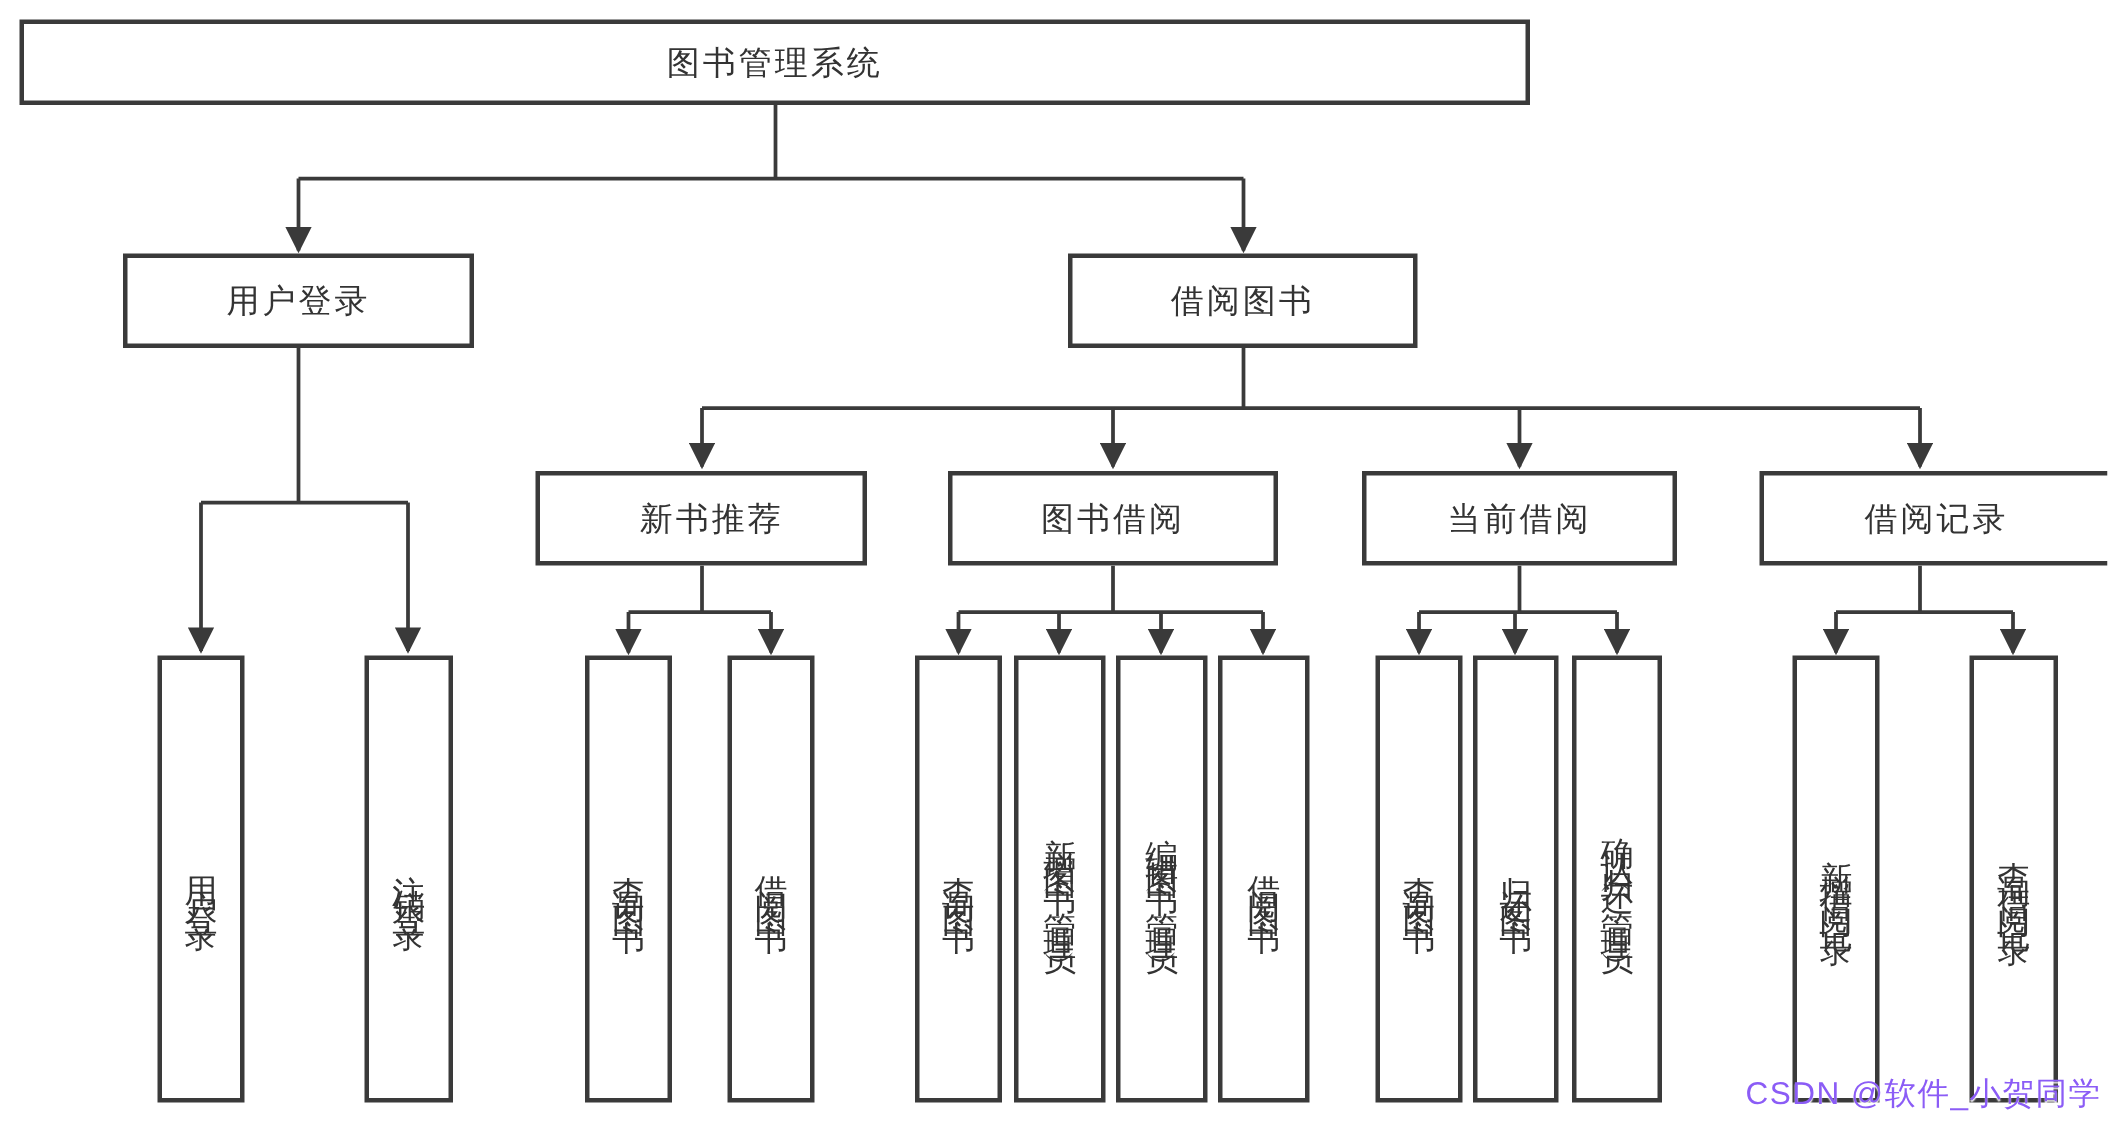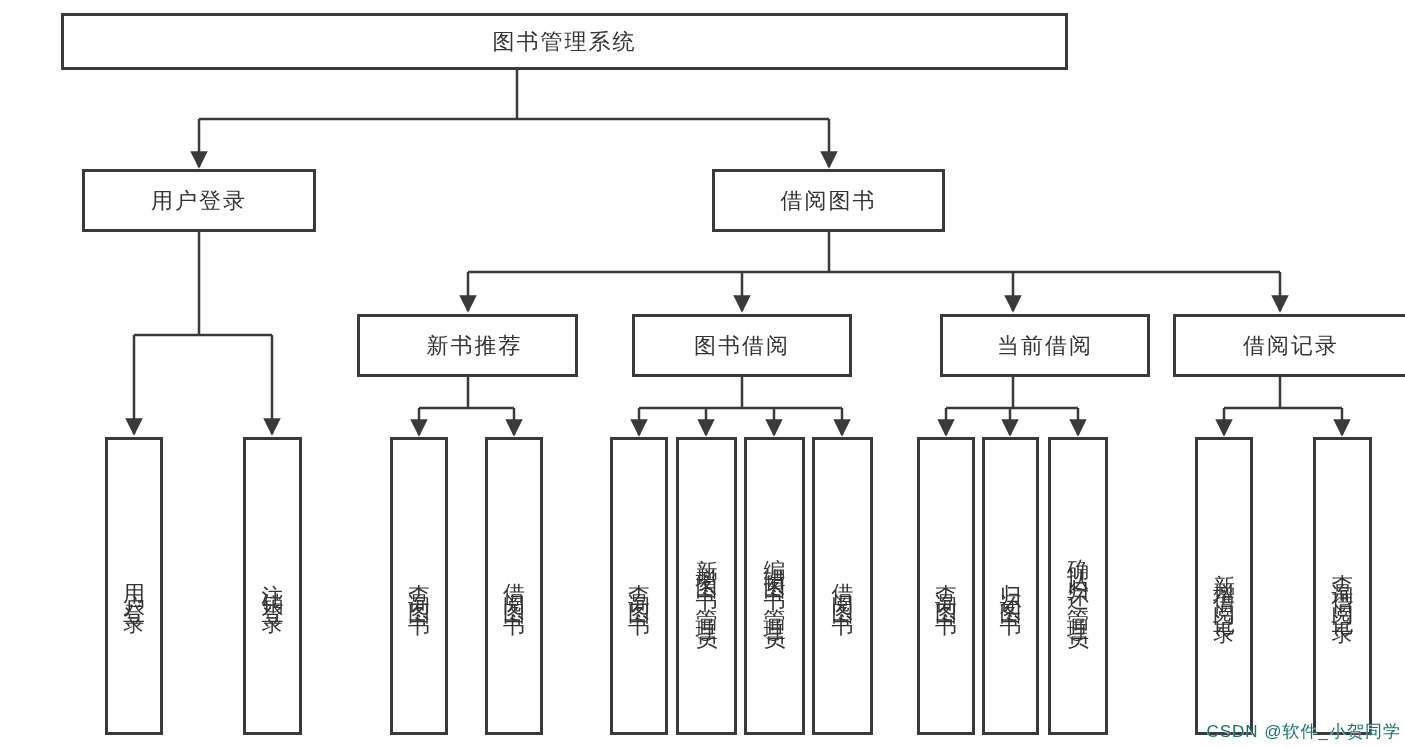--- a/index.html
+++ b/index.html
@@ -24,22 +24,22 @@
   .box.v {
     writing-mode:vertical-rl;
     text-orientation:upright;
     font-size:22px;
     letter-spacing:10px;
     line-height:1;
   }
   #watermark {
     position:absolute;
     right:4px; bottom:4px;
-    font-size:17px;
-    color:#0f766e;
+    font-size:21px;
+    color:#8b5cf6;
     letter-spacing:1px;
     text-shadow:0 1px 1px #ffffff;
     white-space:nowrap;
   }
 </style>
 </head>
 <body>
 
 <div id="canvas">
 
@@ -86,28 +86,28 @@
       <path d="M1010,408 V435" marker-end="url(#arrow)"></path>
       <path d="M1078,408 V435" marker-end="url(#arrow)"></path>
 
       <path d="M1280,377 V408"></path>
       <path d="M1224,408 H1342"></path>
       <path d="M1224,408 V435" marker-end="url(#arrow)"></path>
       <path d="M1342,408 V435" marker-end="url(#arrow)"></path>
     </g>
   </svg>
 
-  <div class="box h" style="left:13px; top:13px; width:1007px; height:57px;margin-left:48px;">图书管理系统</div>
+  <div class="box h" style="left:13px; top:13px; width:1007px; height:57px;">图书管理系统</div>
 
   <div class="box h" style="left:82px; top:169px; width:234px; height:63px;">用户登录</div>
   <div class="box h" style="left:712px; top:169px; width:233px; height:63px;">借阅图书</div>
 
   <div class="box h" style="left:357px; top:314px; width:221px; height:63px;padding-left:14px;">新书推荐</div>
   <div class="box h" style="left:632px; top:314px; width:220px; height:63px;">图书借阅</div>
-  <div class="box h" style="left:908px; top:314px; width:210px; height:63px;margin-left:32px;">当前借阅</div>
+  <div class="box h" style="left:908px; top:314px; width:210px; height:63px;">当前借阅</div>
   <div class="box h" style="left:1173px; top:314px; width:236px; height:63px;">借阅记录</div>
 
   <div class="box v" style="left:105px; top:437px; width:58px; height:298px;">用户登录</div>
   <div class="box v" style="left:243px; top:437px; width:59px; height:298px;">注销登录</div>
 
   <div class="box v" style="left:390px; top:437px; width:58px; height:298px;">查询图书</div>
   <div class="box v" style="left:485px; top:437px; width:58px; height:298px;">借阅图书</div>
 
   <div class="box v" style="left:610px; top:437px; width:58px; height:298px;">查询图书</div>
   <div class="box v" style="left:676px; top:437px; width:61px; height:298px;">新增图书（管理员）</div>

